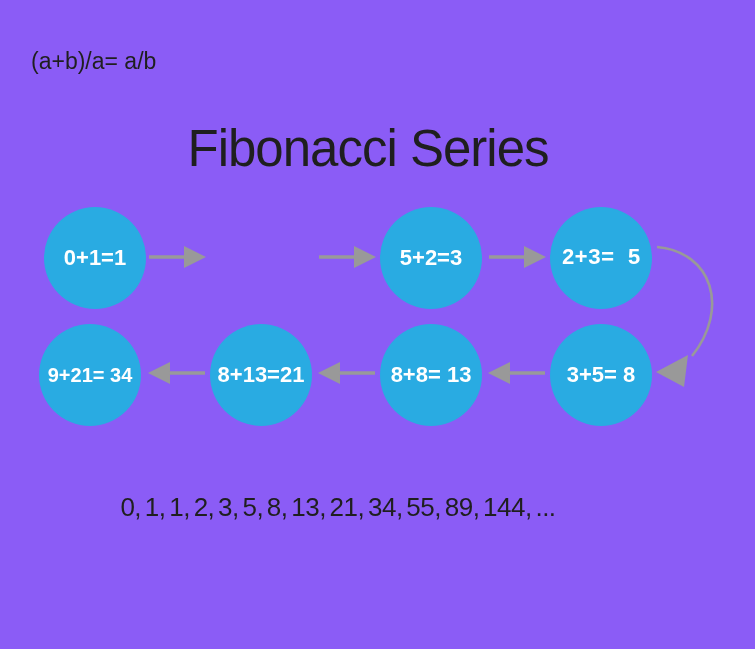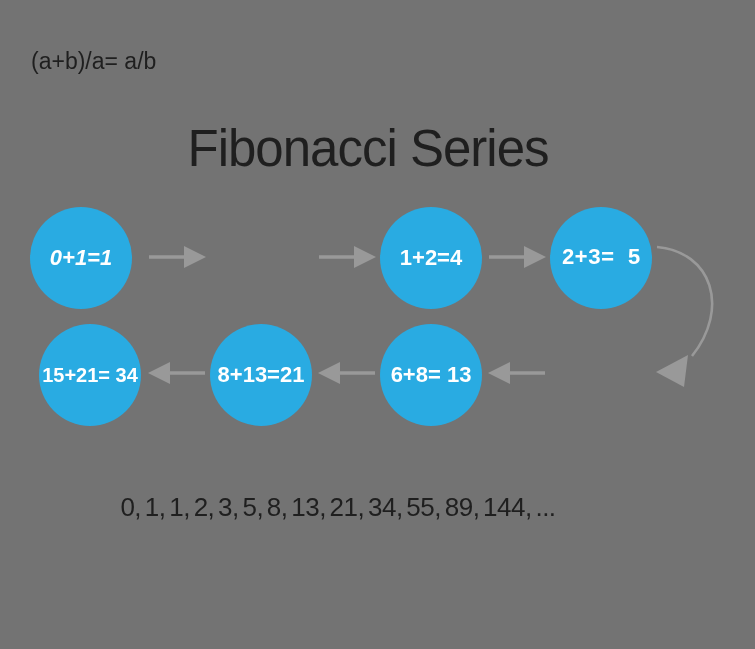--- a/index.html
+++ b/index.html
@@ -9,21 +9,21 @@
     --ink:#222222;
   }
   html,body{margin:0;padding:0;}
   body{
     font-family:"Liberation Sans","DejaVu Sans",sans-serif;
     background:#ffffff;
   }
   .canvas{
     position:relative;
     width:755px;height:649px;
-    background:#737373;
+    background:#8b5cf6;
     overflow:hidden;
   }
   .formula{
     position:absolute;left:31px;top:48px;
     font-size:23px;color:var(--ink);
     letter-spacing:0px;white-space:pre;
   }
   .title{
     position:absolute;left:0;top:119px;width:736px;
     text-align:center;
@@ -34,21 +34,21 @@
     position:absolute;
     width:102px;height:102px;border-radius:50%;
     background:var(--circle-fill);
     display:flex;align-items:center;justify-content:center;
     color:var(--circle-text);
     font-size:22px;font-weight:700;
     white-space:pre;
   }
   .circle.wide{font-size:20px;}
   
-  .r1c1{left:30px;top:207px;font-style:italic;}
+  .r1c1{left:44px;top:207px;}
   .r1c2{left:210px;top:207px;}
   .r1c3{left:380px;top:207px;}
   .r1c4{left:550px;top:207px;font-family:Liberation Mono, monospace;}
   
   .r2c1{left:39px;top:324px;}
   .r2c2{left:210px;top:324px;}
   .r2c3{left:380px;top:324px;}
   .r2c4{left:550px;top:324px;}
   .arrow-layer{
     position:absolute;left:0;top:0;width:755px;height:649px;
@@ -67,26 +67,27 @@
 </head>
 <body>
 
 <div class="canvas">
 
   <div class="formula">(a+b)/a= a/b</div>
 
   <div class="title">Fibonacci Series</div>
 
   <div class="circle r1c1"><span>0+1=1</span></div>
-  <div class="circle r1c3"><span>1+2=4</span></div>
+  <div class="circle r1c3"><span>5+2=3</span></div>
   <div class="circle r1c4"><span>2+3= 5</span></div>
 
-  <div class="circle r2c1 wide"><span>15+21= 34</span></div>
+  <div class="circle r2c1 wide"><span>9+21= 34</span></div>
   <div class="circle r2c2"><span>8+13=21</span></div>
-  <div class="circle r2c3"><span>6+8= 13</span></div>
+  <div class="circle r2c3"><span>8+8= 13</span></div>
+  <div class="circle r2c4"><span>3+5= 8</span></div>
 
   <svg class="arrow-layer" width="755" height="649" viewBox="0 0 755 649" aria-hidden="true">
 
     <g>
       <line class="arrow-line" x1="149" y1="257" x2="185" y2="257"></line>
       <polygon class="arrow-head" points="184,246 184,268 206,257"></polygon>
     </g>
     <g>
       <line class="arrow-line" x1="319" y1="257" x2="355" y2="257"></line>
       <polygon class="arrow-head" points="354,246 354,268 376,257"></polygon>

